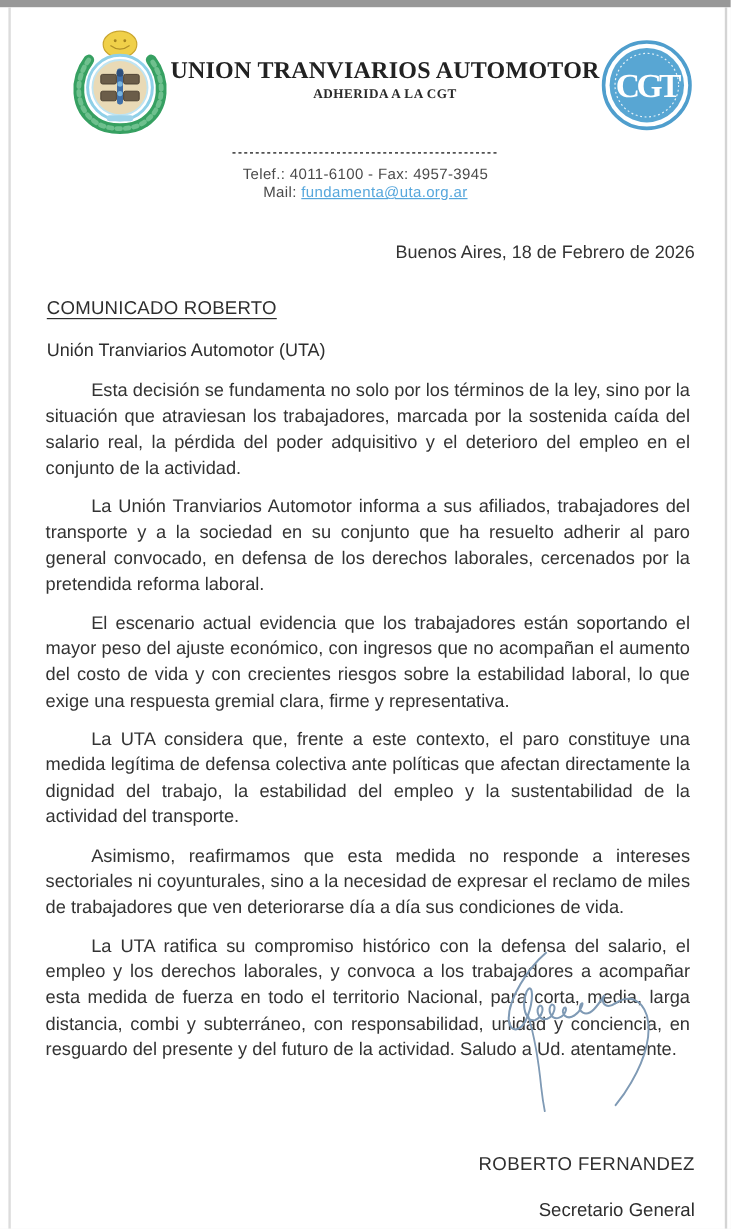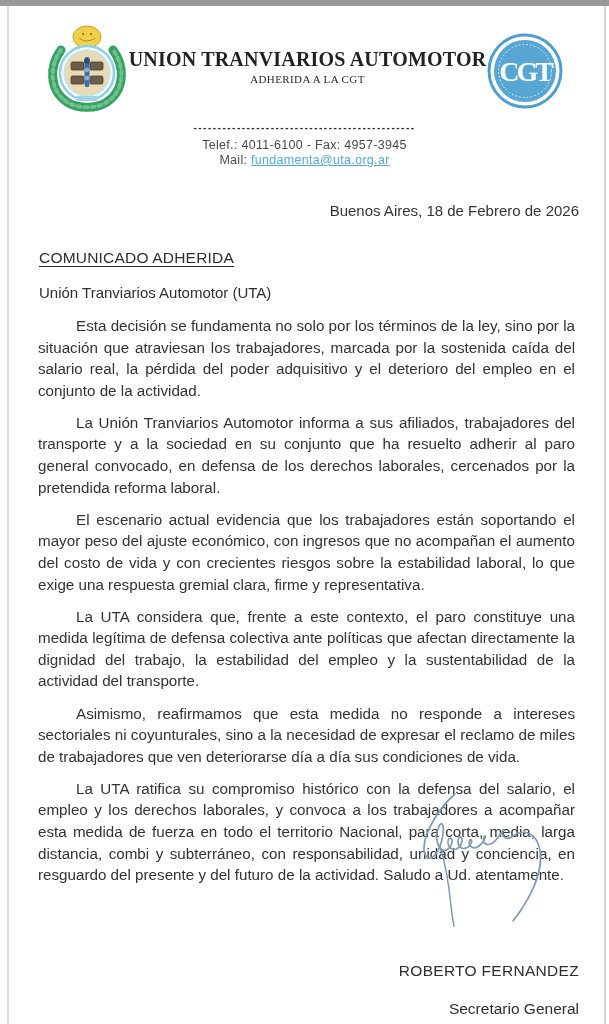--- a/index.html
+++ b/index.html
@@ -13,29 +13,29 @@
   .canvas{
     position:relative;width:609px;height:1024px;background:#ffffff;overflow:hidden;
   }
   .frame-top{position:absolute;top:0;left:0;width:609px;height:6px;background:#989898;}
   .frame-left{position:absolute;top:6px;left:7px;width:2px;height:1018px;background:#dcdcdc;}
   .frame-right{position:absolute;top:6px;right:3px;width:2px;height:1018px;background:#d4d4d4;}
 
   .page{position:relative;padding-top:24px;}
 
   
-  .header-row{display:flex;align-items:flex-start;justify-content:center;padding:0 58px 0 38px;height:94px;margin-left:20px;}
+  .header-row{display:flex;align-items:flex-start;justify-content:flex-start;padding:0 58px 0 38px;height:94px;margin-left:20px;}
   .uta-logo{width:84px;height:90px;flex:0 0 auto;}
   .header-center{flex:1;text-align:center;padding-top:24px;}
   .org-name{
     font-family:"Liberation Serif", serif;font-weight:bold;font-size:20px;
     color:#222;letter-spacing:.2px;white-space:nowrap;
   }
   .affiliation{
-    font-family:"Liberation Serif", serif;font-weight:normal;font-size:11px;
+    font-family:"Liberation Serif", serif;font-weight:bold;font-size:11px;
     color:#2a2a2a;margin-top:2px;letter-spacing:.4px;
   }
   .cgt-logo{width:78px;height:80px;flex:0 0 auto;margin-top:8px;}
 
   
   .contact{text-align:center;margin-top:2px;line-height:15px;}
   .separator{
     font-size:10px;font-weight:bold;letter-spacing:1.5px;color:#2e2e2e;
     white-space:nowrap;overflow:hidden;margin-bottom:3px;
   }
@@ -126,21 +126,21 @@
       <div class="separator">----------------------------------------------</div>
       <div class="contact-line">Telef.: 4011-6100 - Fax: 4957-3945</div>
       <div class="contact-line">
         <span>Mail:</span>
         <a href="#" class="mail-link">fundamenta@uta.org.ar</a>
       </div>
     </div>
 
     <div class="date-line">Buenos Aires, 18 de Febrero de 2026</div>
 
-    <div class="subject">COMUNICADO ADHERIDA</div>
+    <div class="subject">COMUNICADO ROBERTO</div>
     <div class="addressee">Unión Tranviarios Automotor (UTA)</div>
 
     <div class="body-text">
       <p>Esta decisión se fundamenta no solo por los términos de la ley, sino por la situación que atraviesan los trabajadores, marcada por la sostenida caída del salario real, la pérdida del poder adquisitivo y el deterioro del empleo en el conjunto de la actividad.</p>
       <p>La Unión Tranviarios Automotor informa a sus afiliados, trabajadores del transporte y a la sociedad en su conjunto que ha resuelto adherir al paro general convocado, en defensa de los derechos laborales, cercenados por la pretendida reforma laboral.</p>
       <p>El escenario actual evidencia que los trabajadores están soportando el mayor peso del ajuste económico, con ingresos que no acompañan el aumento del costo de vida y con crecientes riesgos sobre la estabilidad laboral, lo que exige una respuesta gremial clara, firme y representativa.</p>
       <p>La UTA considera que, frente a este contexto, el paro constituye una medida legítima de defensa colectiva ante políticas que afectan directamente la dignidad del trabajo, la estabilidad del empleo y la sustentabilidad de la actividad del transporte.</p>
       <p>Asimismo, reafirmamos que esta medida no responde a intereses sectoriales ni coyunturales, sino a la necesidad de expresar el reclamo de miles de trabajadores que ven deteriorarse día a día sus condiciones de vida.</p>
       <p>La UTA ratifica su compromiso histórico con la defensa del salario, el empleo y los derechos laborales, y convoca a los trabajadores a acompañar esta medida de fuerza en todo el territorio Nacional, para corta, media, larga distancia, combi y subterráneo, con responsabilidad, unidad y conciencia, en resguardo del presente y del futuro de la actividad. Saludo a Ud. atentamente.</p>
     </div>

